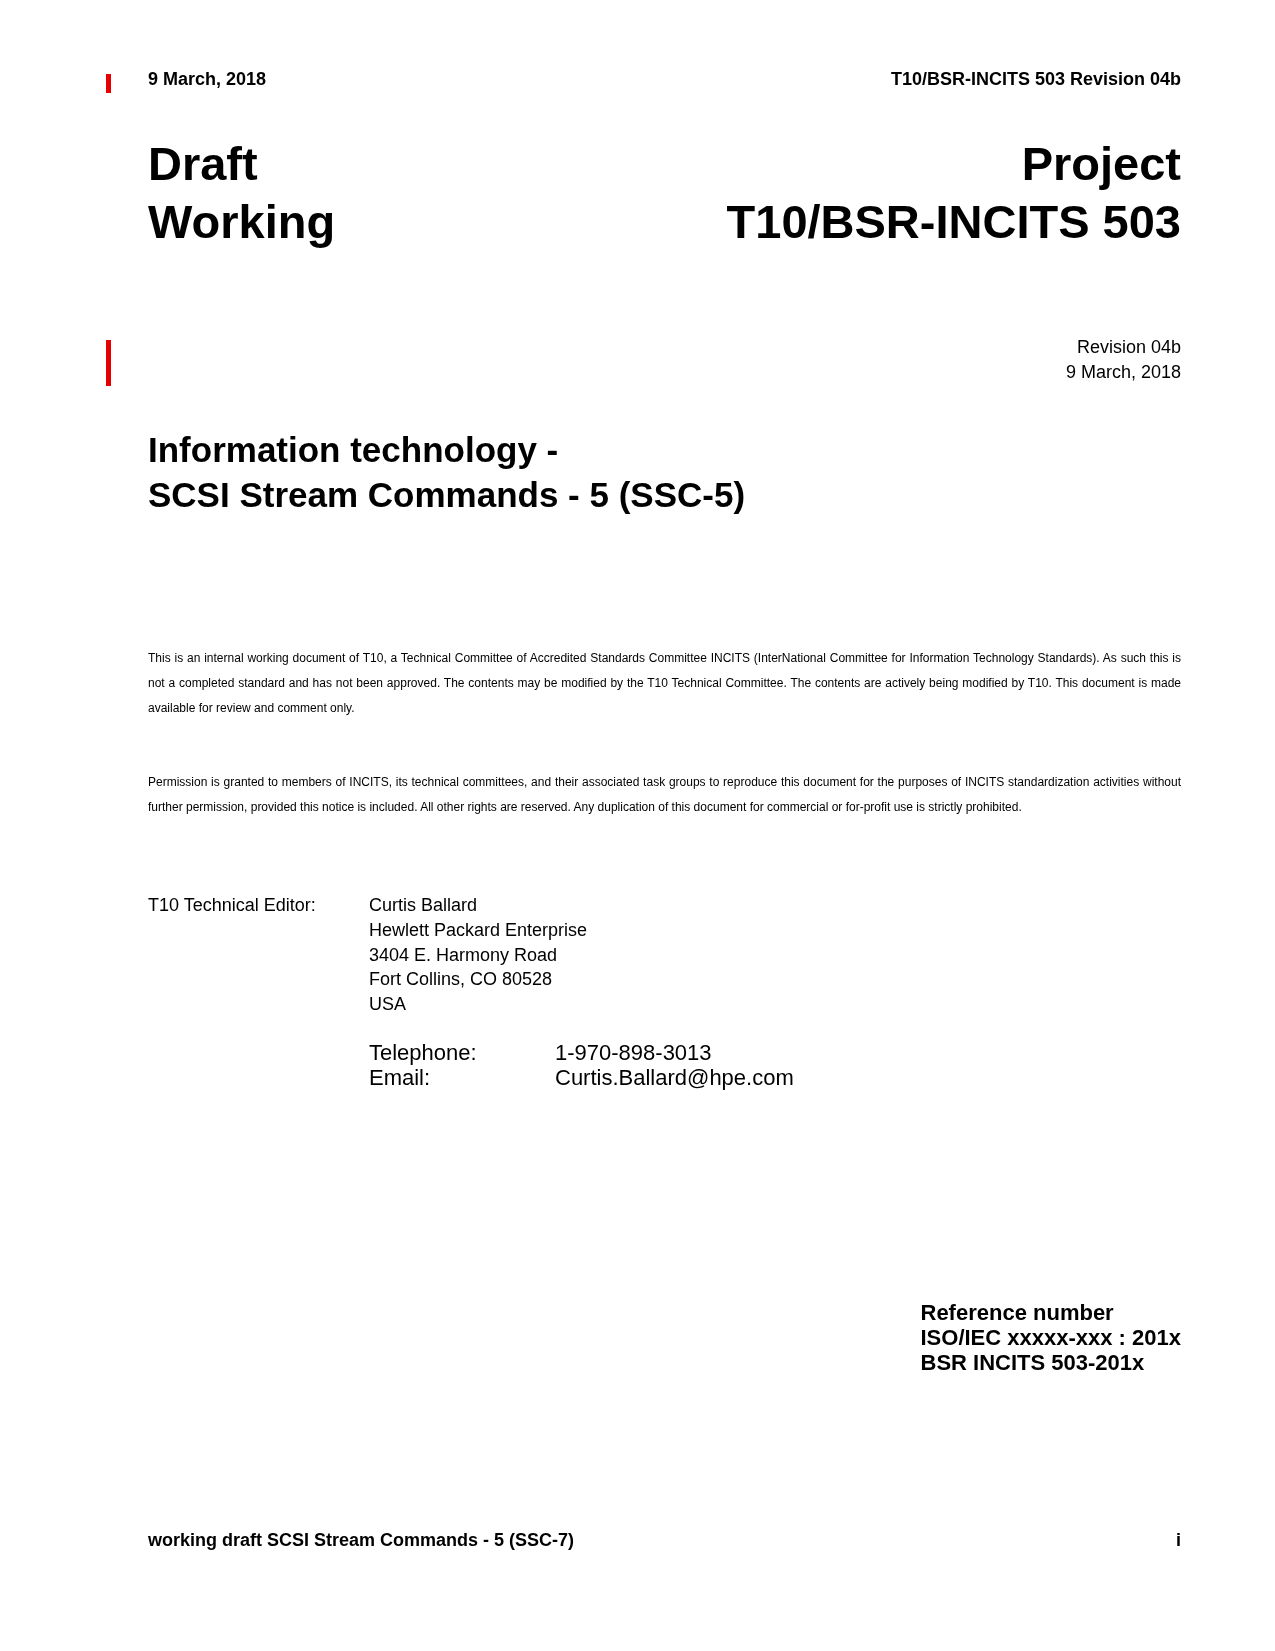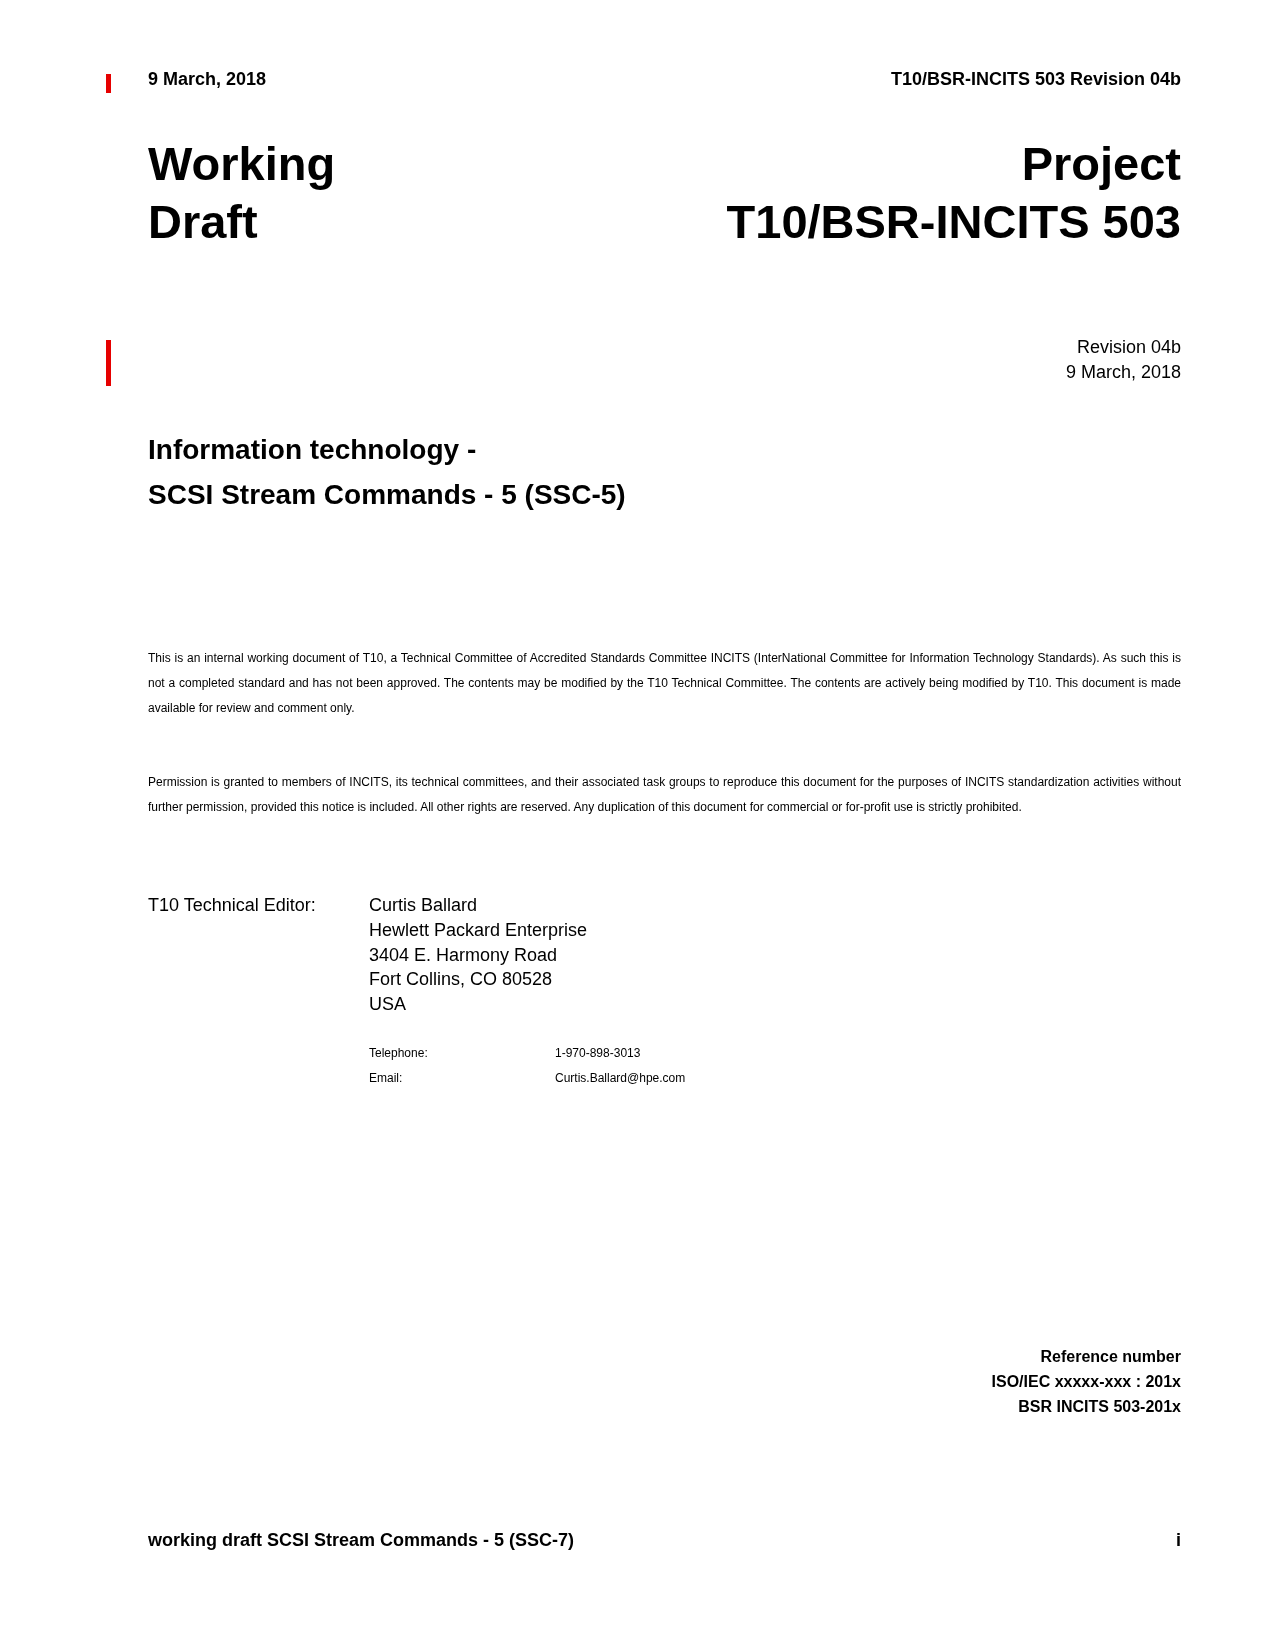--- a/index.html
+++ b/index.html
@@ -11,49 +11,49 @@
   .hdr { font-size: 18px; font-weight: bold; top: 69px; }
   .hdr-left { left: 148px; }
   .hdr-right { right: 94px; text-align: center; }
 
   .big { font-size: 47px; font-weight: bold; line-height: 58px; }
   .title-left { left: 148px; top: 135px; }
   .title-right { right: 94px; top: 135px; text-align: right; margin-left: 36px; }
 
   .rev { right: 94px; top: 335px; font-size: 18px; font-weight: normal; line-height: 25px; text-align: right; }
 
-  .subject { left: 148px; top: 427px; font-size: 28px; font-weight: bold; line-height: 45px; }
+  .subject { left: 148px; top: 427px; font-size: 35px; font-weight: bold; line-height: 45px; }
 
   .para { left: 148px; width: 1033px; font-size: 12px; line-height: 24.8px; text-align: justify; }
   .p1 { top: 646px; }
   .p2 { top: 770px; }
 
   .editor-label { left: 148px; top: 893px; font-size: 18px; line-height: 24.8px; }
   .editor-block { left: 369px; top: 893px; font-size: 18px; line-height: 24.8px; }
-  .contact { left: 369px; top: 1041px; font-size: 12px; line-height: 24.8px; }
+  .contact { left: 369px; top: 1041px; font-size: 22px; line-height: 24.8px; }
   .contact-row { display: flex; }
   .contact-row .k { width: 186px; }
 
-  .refblock { right: 94px; top: 1344px; font-size: 16px; font-weight: bold; line-height: 25px; text-align: right; }
+  .refblock { right: 94px; top: 1300px; font-size: 22px; font-weight: bold; line-height: 25px; }
 
   .footer-left { left: 148px; top: 1530px; font-size: 18px; font-weight: bold; }
   .footer-right { right: 94px; top: 1530px; font-size: 18px; font-weight: bold; }
 </style>
 </head>
 <body>
 
 <div class="change-bar" style="left:106px; top:74px; height:19px;"></div>
 <div class="change-bar" style="left:106px; top:340px; height:46px;"></div>
 
 <div class="abs hdr hdr-left">9 March, 2018</div>
 <div class="abs hdr hdr-right">T10/BSR-INCITS 503 Revision 04b</div>
 
 <div class="abs big title-left">
+  <div>Draft</div>
   <div>Working</div>
-  <div>Draft</div>
 </div>
 <div class="abs big title-right">
   <div>Project</div>
   <div>T10/BSR-INCITS 503</div>
 </div>
 
 <div class="abs rev">
   <div>Revision 04b</div>
   <div>9 March, 2018</div>
 </div>

